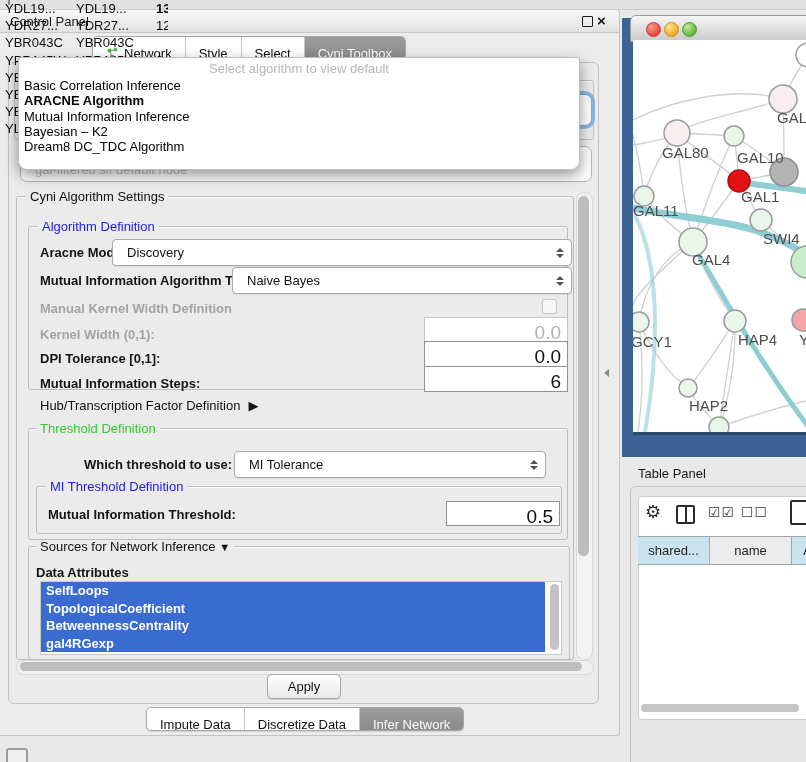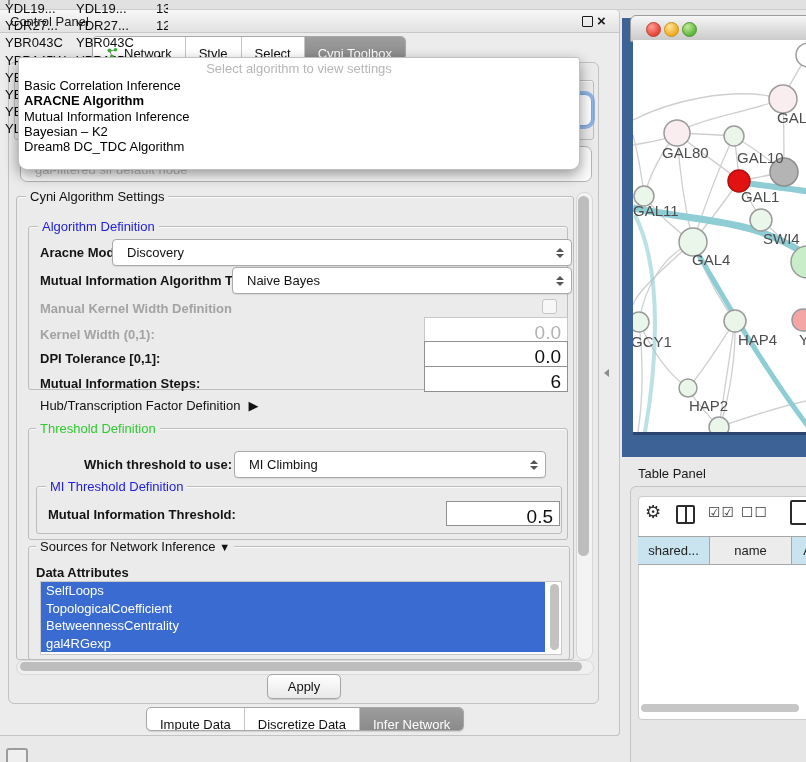--- a/index.html
+++ b/index.html
@@ -109,21 +109,21 @@
   <div class="abs" style="left:430px;top:94px;width:160px;height:30px;background:#fdfdfd;border:1px solid #7aa6da;border-radius:7px;box-shadow:0 0 0 3px rgba(106,158,222,.7);"></div>
   <div class="abs" style="left:20px;top:146px;width:570px;height:34px;background:#fbfbfb;border:1px solid #b5b5b5;border-radius:7px;">
     <span style="position:absolute;left:14px;top:15px;color:#bcbcbc;font-size:13px;">gal-filtered sif default node</span>
     <span class="spin" style="position:absolute;right:4px;top:9px;">
         <i class="up" style="border-bottom-color:#c3c3c3;"></i>
         <i class="dn" style="border-top-color:#c3c3c3;"></i>
       </span>
   </div>
 
   <div class="abs popup">
-    <div class="ph">Select algorithm to view settings</div>
+    <div class="ph">Select algorithm to view default</div>
     <div class="opt">Basic Correlation Inference</div>
     <div class="opt bold">ARACNE Algorithm</div>
     <div class="opt">Mutual Information Inference</div>
     <div class="opt">Bayesian – K2</div>
     <div class="opt">Dream8 DC_TDC Algorithm</div>
   </div>
 
   <div class="abs etched" style="left:16px;top:196px;width:556px;height:462px;"></div>
   <div class="legend" style="left:26px;top:190px;">Cyni Algorithm Settings</div>
 
@@ -166,40 +166,40 @@
   <div class="abs" style="left:40px;top:398px;font-size:13px;display:flex;align-items:center;gap:8px;">
     <span>Hub/Transcription Factor Definition</span>
     <span style="font-size:13px;">▶</span>
   </div>
 
   <div class="abs etched" style="left:28px;top:428px;width:538px;height:110px;"></div>
   <div class="legend green" style="left:36px;top:422px;">Threshold Definition</div>
 
   <div class="flabel" style="left:84px;top:457px;">Which threshold to use:</div>
   <div class="combo" style="left:234px;top:451px;width:296px;height:25px;">
-    <span class="cv">MI Climbing</span>
+    <span class="cv">MI Tolerance</span>
     <span class="spin">
         <i class="up"></i>
         <i class="dn"></i>
       </span>
   </div>
 
   <div class="abs etched" style="left:36px;top:486px;width:524px;height:46px;"></div>
   <div class="legend blue" style="left:46px;top:480px;">MI Threshold Definition</div>
   <div class="flabel" style="left:48px;top:507px;">Mutual Information Threshold:</div>
   <div class="field" style="left:446px;top:501px;width:100px;height:19px;">0.5</div>
 
   <div class="abs etched" style="left:28px;top:546px;width:540px;height:112px;"></div>
   <div class="legend" style="left:36px;top:540px;">
     <span>Sources for Network Inference</span>
     <span style="font-size:11px;">▼</span>
   </div>
   <div class="flabel" style="left:36px;top:565px;">Data Attributes</div>
   <div class="abs" style="left:40px;top:581px;width:520px;height:72px;background:#fff;border:1px solid #c9c9c9;overflow:hidden;">
-    <div style="position:absolute;left:0;top:0;width:504px;">
+    <div style="position:absolute;left:0;top:0;width:504px;font-weight:bold;">
       <div class="attr-row" style="background:#3a6bd0;">SelfLoops</div>
       <div class="attr-row" style="background:#3a6bd0;">TopologicalCoefficient</div>
       <div class="attr-row" style="background:#3a6bd0;">BetweennessCentrality</div>
       <div class="attr-row" style="background:#3a6bd0;">gal4RGexp</div>
     </div>
     <div style="position:absolute;right:2px;top:2px;width:9px;height:66px;background:#c2c2c2;border-radius:5px;"></div>
   </div>
 
   <div class="abs" style="left:16px;top:660px;width:576px;height:13px;background:#f0f0f0;border:1px solid #d8d8d8;border-radius:8px;"></div>
   <div class="thumb" style="left:20px;top:662px;width:562px;height:9px;"></div>
@@ -327,21 +327,21 @@
       <span>name</span>
     </div>
   <div class="th" style="left:792px;top:536px;width:14px;background:#c9e4ef;justify-content:flex-end;overflow:hidden;">
       <span style="margin-right:-6px;">A</span>
     </div>
 
   <div class="rows">
     <div class="trow">
         <span style="left:5px;">YDL19...</span>
         <span style="left:76px;">YDL19...</span>
-        <span style="left:156px;">13</span>
+        <span style="left:156px;font-weight:bold;">13</span>
       </div>
     <div class="trow">
         <span style="left:5px;">YDR27...</span>
         <span style="left:76px;">YDR27...</span>
         <span style="left:156px;">12</span>
       </div>
     <div class="trow">
         <span style="left:5px;">YBR043C</span>
         <span style="left:76px;">YBR043C</span>
         <span style="left:156px;"></span>

